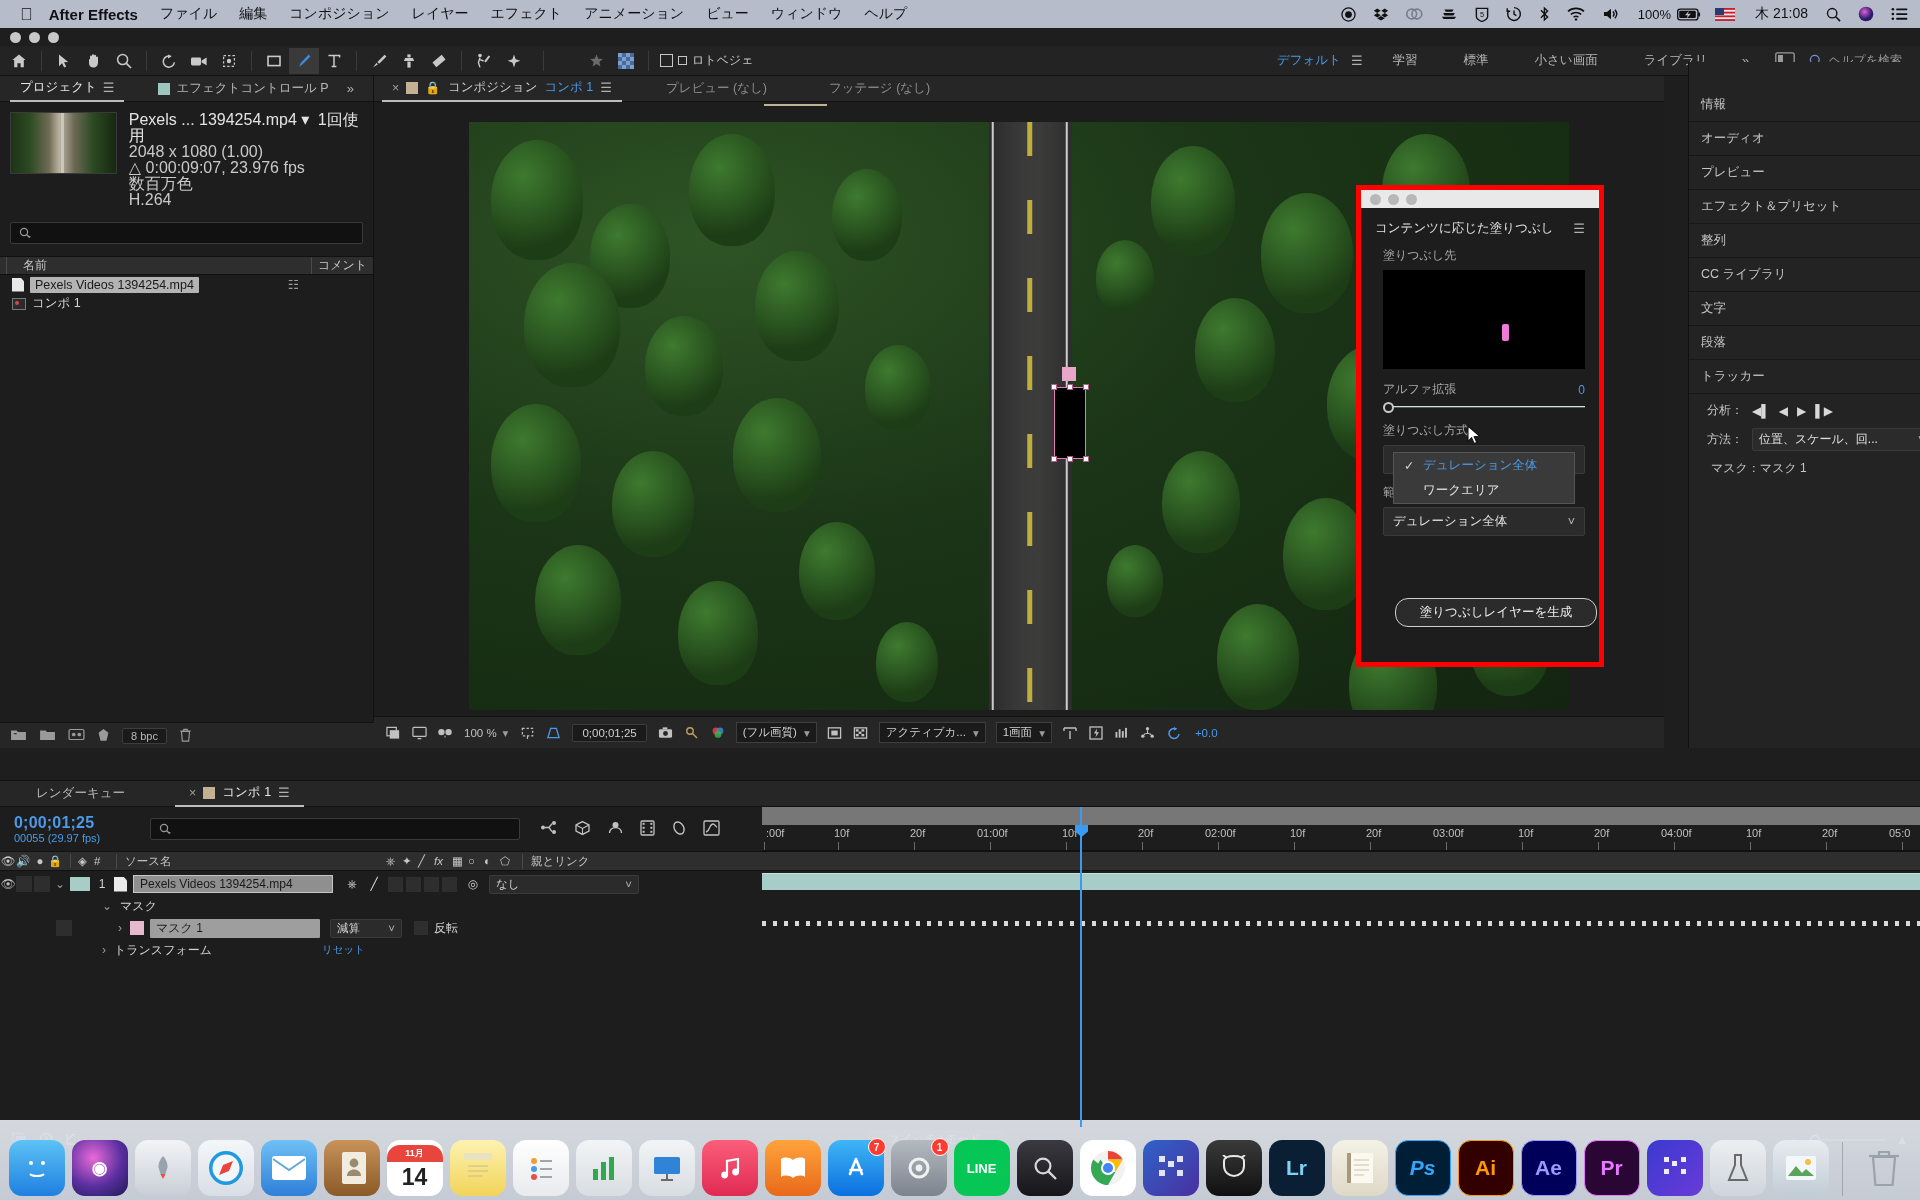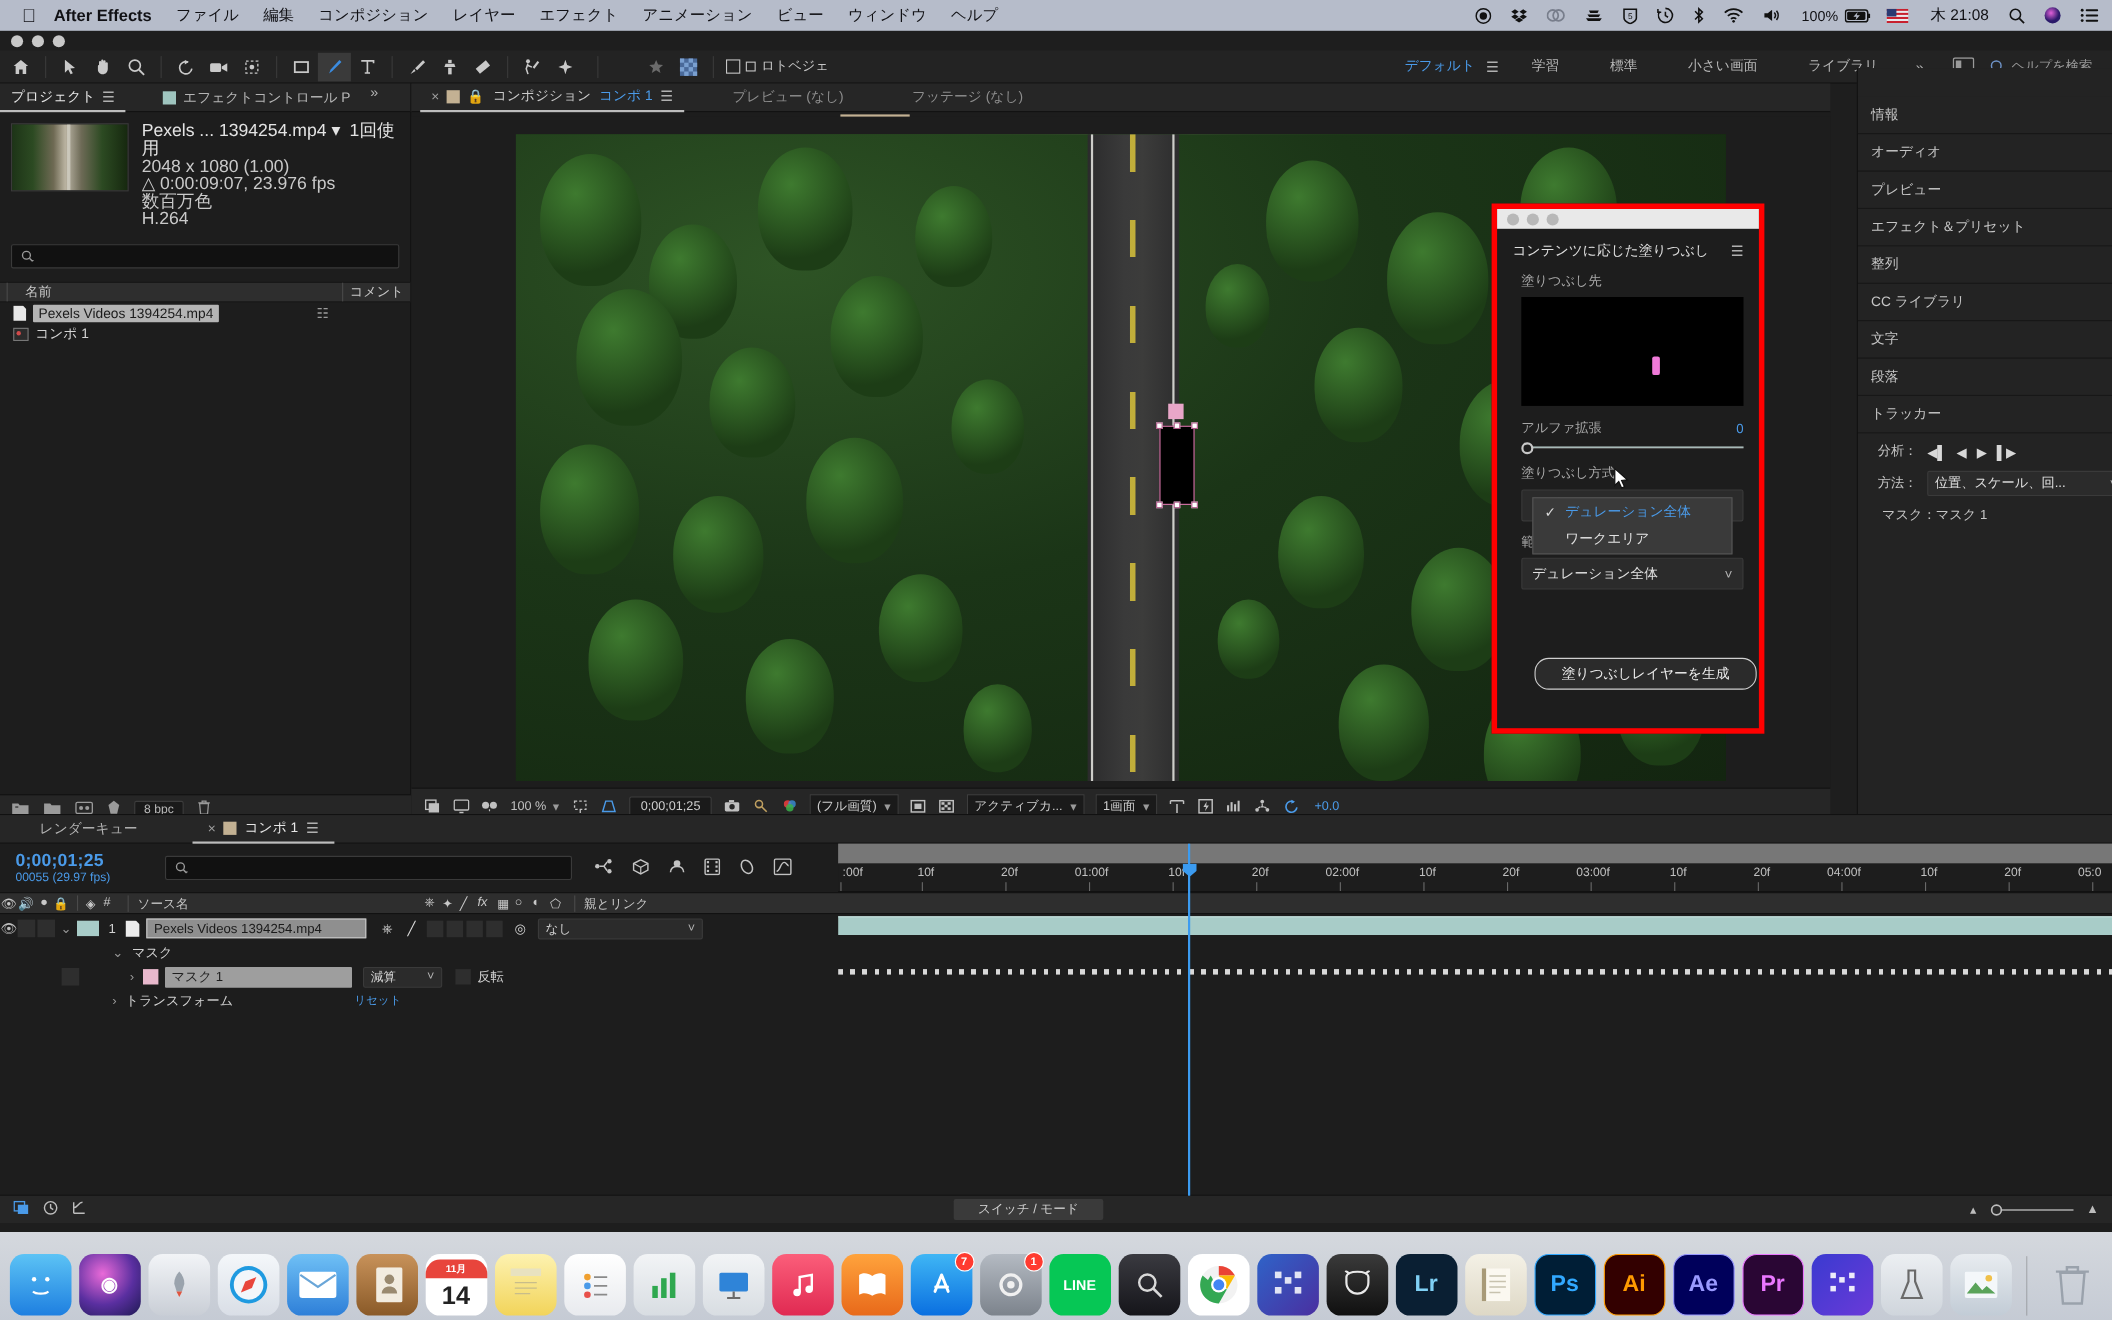--- a/index.html
+++ b/index.html
@@ -52,21 +52,21 @@
   .rotobez .sq1 { width:13px; height:13px; border:1.4px solid #c6c6c6; }
   .rotobez .sq2 { width:9px; height:9px; border:1.4px solid #c6c6c6; }
   .ws { color:#b8b8b8; font-size:12.5px; white-space:nowrap; }
   .ws.active { color:#4a9ae8; }
   .helpbox {
     display:flex; align-items:center; gap:6px; color:#9a9a9a; font-size:12px;
   }
 
   
   .projpanel { position:absolute; top:76px; left:0; width:374px; height:672px; background:#1d1d1d; border-right:1px solid #111;}
-  .ptabs { height:26px; background:#262626; display:flex; align-items:flex-start; padding-left:0; gap:0; border-bottom:1px solid #111;}
+  .ptabs { height:26px; background:#262626; display:flex; align-items:center; padding-left:10px; gap:0; border-bottom:1px solid #111;}
   .ptab { font-size:12.5px; color:#b5b5b5; display:flex; align-items:center; gap:6px; padding:0 10px; height:26px; }
   .ptab.active { color:#e6e6e6; border-bottom:2px solid #bdbdbd; }
   .ptab .swatch { width:12px; height:12px; background:#9fc5bf; display:inline-block;}
   .hamb { font-size:13px; color:#b0b0b0; }
   .pinfo { display:flex; padding:10px 10px 6px 10px; gap:12px; }
   .thumb { width:112px; height:62px; border:1px solid #3a3a3a; position:relative; overflow:hidden;
      background:
       linear-gradient(90deg,#1d3417 0%,#2c4a22 18%, #6f6a54 36%, #b9b2a0 46%, #9b9685 52%, #6d6a56 60%, #2c4a22 78%, #16280f 100%);
   }
   .thumb::after{content:"";position:absolute;left:48%;top:0;width:3px;height:100%;background:rgba(230,230,220,.55);}
@@ -150,21 +150,21 @@
   .racc { height:34px; display:flex; align-items:center; justify-content:space-between; padding:0 12px;
       font-size:12.5px; color:#c6c6c6; border-bottom:1px solid #171717;}
   .trk { padding:8px 12px 0 12px; font-size:12px; color:#c6c6c6;}
   .trkrow { display:flex; align-items:center; gap:9px; margin-bottom:9px;}
   .trkrow .lbl { width:42px; text-align:right; color:#c6c6c6;}
   .trkbtn { color:#d8d8d8; font-size:12px;}
   .trksel { flex:1; background:#2b2b2b; border:1px solid #3a3a3a; border-radius:2px; padding:2px 6px;
       display:flex; align-items:center; justify-content:space-between; font-size:12px; color:#e0e0e0;}
 
   
-  .tl { position:absolute; top:740px; left:0; width:1920px; height:372px; background:#1d1d1d; border-top:1px solid #111;}
+  .tl { position:absolute; top:780px; left:0; width:1920px; height:372px; background:#1d1d1d; border-top:1px solid #111;}
   .tltabs { height:26px; background:#262626; display:flex; align-items:center; padding-left:22px; gap:0; border-bottom:1px solid #111;}
   .tltab { font-size:12.5px; color:#b5b5b5; display:flex; align-items:center; gap:7px; padding:0 14px; height:26px;}
   .tltab.active { color:#e6e6e6; border-bottom:2px solid #bdbdbd;}
   .tltab .sw { width:12px; height:12px; background:#c3b193;}
   .tlhdr { height:44px; display:flex; align-items:center; background:#1d1d1d; }
   .tc { width:150px; padding-left:14px;}
   .tc .big { color:#4a9ae8; font-size:16px; font-weight:bold; letter-spacing:.2px;}
   .tc .small { color:#4a9ae8; font-size:11px;}
   .tlsearch { width:370px; height:22px; background:#111; border:1px solid #3a3a3a; border-radius:2px; display:flex; align-items:center; padding:0 8px; color:#8d8d8d;}
   .tlicons { display:flex; align-items:center; gap:16px; margin-left:20px; color:#c2c2c2;}
@@ -1201,21 +1201,21 @@
     </div>
     <div class="dicon" style="background:linear-gradient(180deg,#f4f1e6,#ded8c6);">
       <svg width="26" height="30" viewBox="0 0 26 30">
           <rect x="3" width="23" height="30" fill="#fbf8f0"></rect>
           <g stroke="#c8c2ae" stroke-width="1.2">
             <path d="M7 7h15M7 12h15M7 17h15M7 22h10"></path>
           </g>
           <rect x="0" width="4" height="30" fill="#a89a78"></rect>
         </svg>
     </div>
-    <div class="dicon" style="background:#001e36;color:#31a8ff;font-size:21px;border:1.6px solid #31a8ff;">
+    <div class="dicon" style="background:#001e36;color:#31a8ff;font-size:21px;border:1.6px solid #31a8ff;font-style:italic;">
       <span>Ps</span>
     </div>
     <div class="dicon" style="background:#330000;color:#ff9a00;font-size:21px;border:1.6px solid #ff9a00;">
       <span>Ai</span>
     </div>
     <div class="dicon" style="background:#00005b;color:#9999ff;font-size:21px;border:1.6px solid #9999ff;">
       <span>Ae</span>
     </div>
     <div class="dicon" style="background:#2a0634;color:#ea77ff;font-size:21px;border:1.6px solid #ea77ff;">
       <span>Pr</span>

